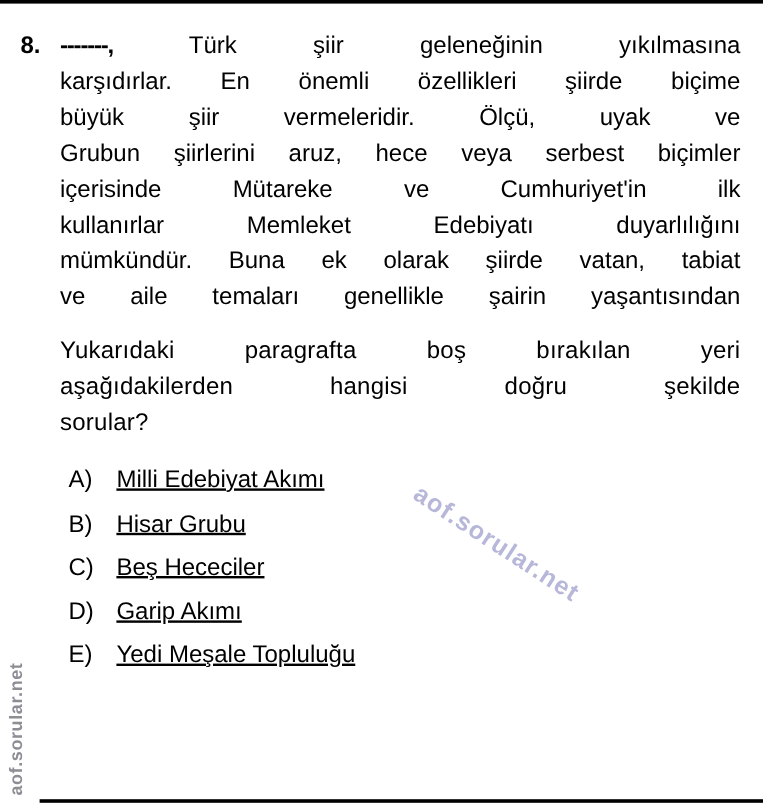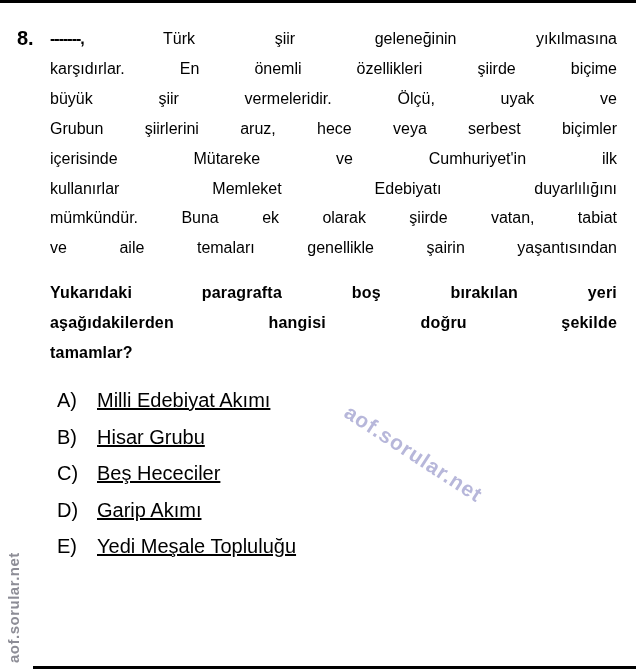--- a/index.html
+++ b/index.html
@@ -35,28 +35,28 @@
   .question {
     position: absolute; left: 17px; top: 24px; width: 600px;
     display: flex; z-index: 1;
   }
   .qnum {
     width: 33px; flex: 0 0 33px;
     font-size: 20px; font-weight: bold; line-height: 29.9px;
   }
   .qbody { width: 567px; flex: 0 0 567px; }
   .pline {
-    font-size: 16px; line-height: 29.9px;
+    font-size: 20px; line-height: 29.9px;
     text-align: justify; text-align-last: justify;
     white-space: normal;
   }
   .pline.lastline { text-align-last: left; }
   .dash { font-weight: bold; letter-spacing: -1px; }
   .stem { margin-top: 15px; }
-  .stem .pline { font-weight: bold; letter-spacing: 0.2px; }
+  .stem .pline { font-weight: normal; letter-spacing: 0.2px; }
   .options { margin-top: 14px; margin-left: 7px; }
   .opt {
     display: flex; align-items: baseline;
     font-size: 20px; line-height: 36.6px; cursor: default;
   }
   .opt-letter { width: 40px; flex: 0 0 40px; }
   .opt-text { flex: 1; text-decoration: underline; }
 </style>
 </head>
 <body>
@@ -83,21 +83,21 @@
         <div class="pline">Grubun şiirlerini aruz, hece veya serbest biçimler</div>
         <div class="pline">içerisinde Mütareke ve Cumhuriyet'in ilk</div>
         <div class="pline">kullanırlar Memleket Edebiyatı duyarlılığını</div>
         <div class="pline">mümkündür. Buna ek olarak şiirde vatan, tabiat</div>
         <div class="pline">ve aile temaları genellikle şairin yaşantısından</div>
       </div>
 
       <div class="stem">
         <div class="pline">Yukarıdaki paragrafta boş bırakılan yeri</div>
         <div class="pline">aşağıdakilerden hangisi doğru şekilde</div>
-        <div class="pline lastline">tamamlar?</div>
+        <div class="pline lastline">sorular?</div>
       </div>
 
       <div class="options">
         <div class="opt">
           <span class="opt-letter">A)</span>
           <span class="opt-text">Milli Edebiyat Akımı</span>
         </div>
         <div class="opt">
           <span class="opt-letter">B)</span>
           <span class="opt-text">Hisar Grubu</span>

